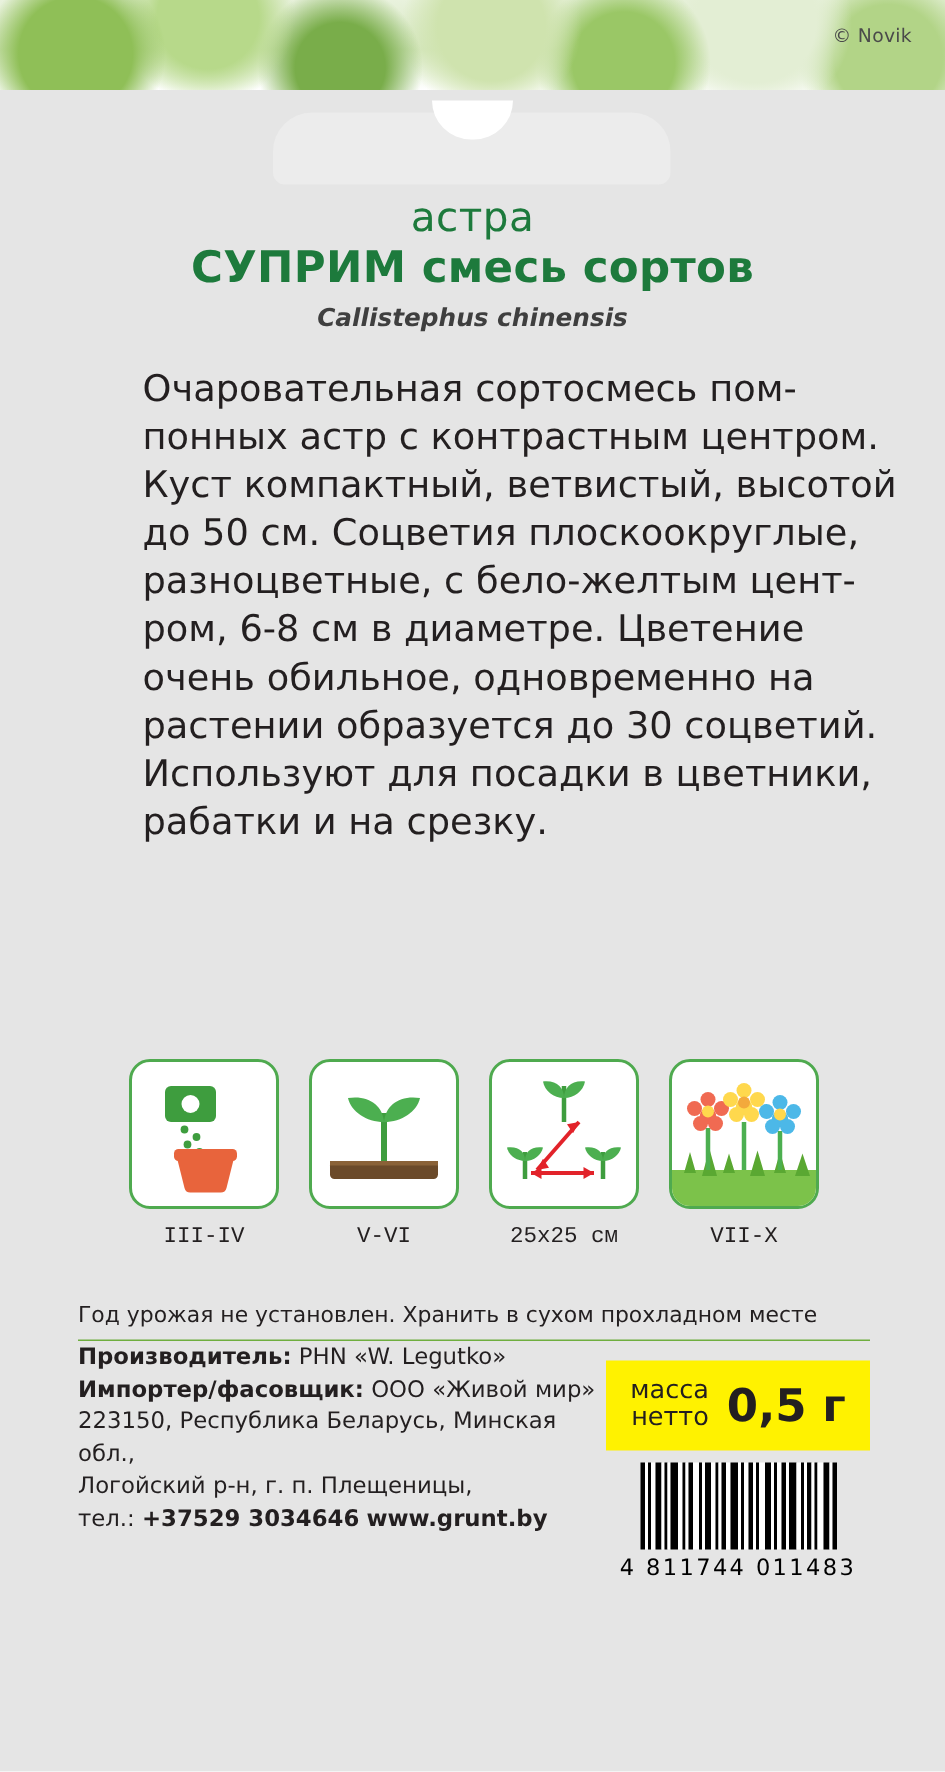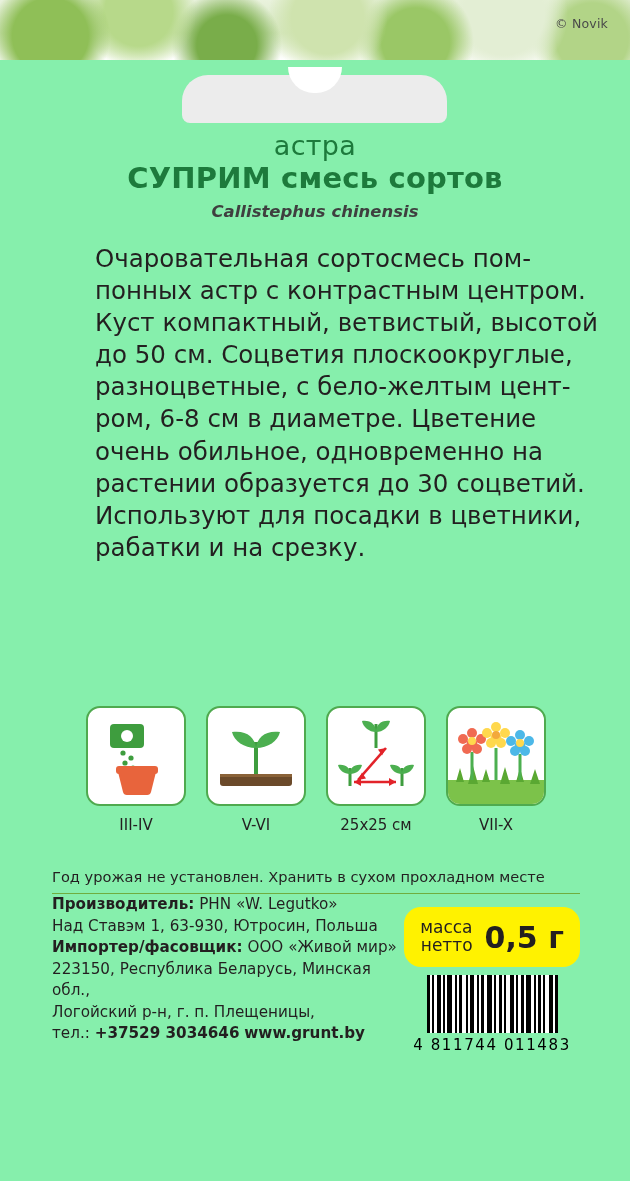--- a/index.html
+++ b/index.html
@@ -11,21 +11,21 @@
     width: 630px;
     height: 1181px;
     font-family: "DejaVu Sans", sans-serif;
     color: #231f20;
     position: relative;
     overflow: hidden;
   }
   .packet {
     position: absolute;
     inset: 0;
-    background: #86efac;
+    background: #e5e5e5;
   }
   
   .photo-strip {
     position: absolute;
     top: 0; left: 0;
     width: 630px;
     height: 60px;
     background:
       radial-gradient(circle at 8% 60%, #8fbf57 0 38px, rgba(143,191,87,0) 60px),
       radial-gradient(circle at 22% 20%, #b7d98a 0 34px, rgba(183,217,138,0) 58px),
@@ -131,20 +131,21 @@
     border-radius: 14px;
     background: #ffffff;
     position: relative;
     overflow: hidden;
     margin: 0 auto;
   }
   .icon-caption {
     margin-top: 10px;
     font-size: 15px;
     color: #231f20;
+    font-family: Liberation Mono, monospace;
   }
 
   .footer {
     position: absolute;
     top: 868px;
     left: 52px;
     width: 528px;
   }
   .harvest-note {
     font-size: 14.6px;
@@ -166,21 +167,20 @@
     position: absolute;
     top: 907px;
     left: 404px;
     width: 176px;
     height: 60px;
     background: #fff200;
     display: flex;
     align-items: center;
     justify-content: center;
     gap: 12px;
-    border-radius: 17px;
   }
   .mass-words {
     font-size: 17px;
     line-height: 1.05;
     text-align: right;
     color: #231f20;
   }
   .mass-value {
     font-size: 30px;
     font-weight: bold;
@@ -349,21 +349,20 @@
 
   </div>
 
   <div class="footer">
     <div class="harvest-note">Год урожая не установлен. Хранить в сухом прохладном месте</div>
     <div class="addr">
       <div>
         <b>Производитель:</b>
         <span>PHN «W. Legutko»</span>
       </div>
-      <div>Над Ставэм 1, 63-930, Ютросин, Польша</div>
       <div>
         <b>Импортер/фасовщик:</b>
         <span>ООО «Живой мир»</span>
       </div>
       <div>223150, Республика Беларусь, Минская обл.,</div>
       <div>Логойский р-н, г. п. Плещеницы,</div>
       <div>
         <span>тел.:</span>
         <span class="phone">+37529 3034646</span>
         <b>www.grunt.by</b>

